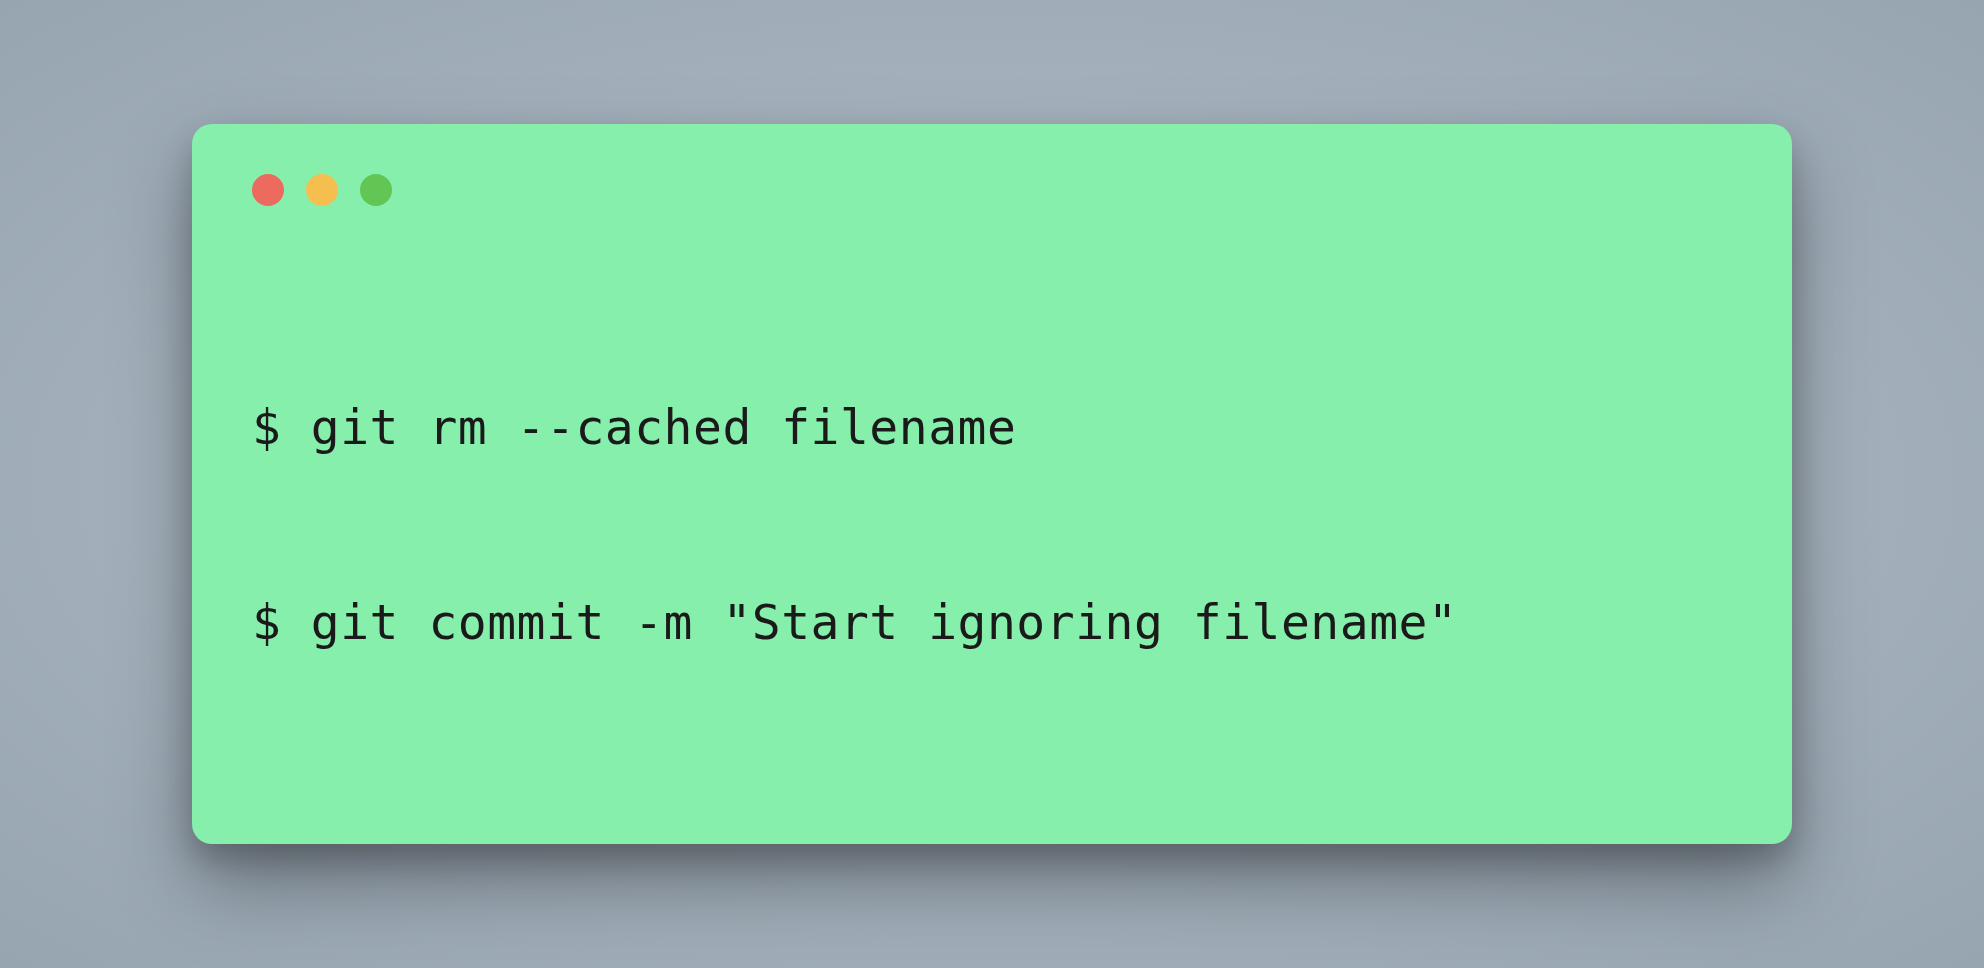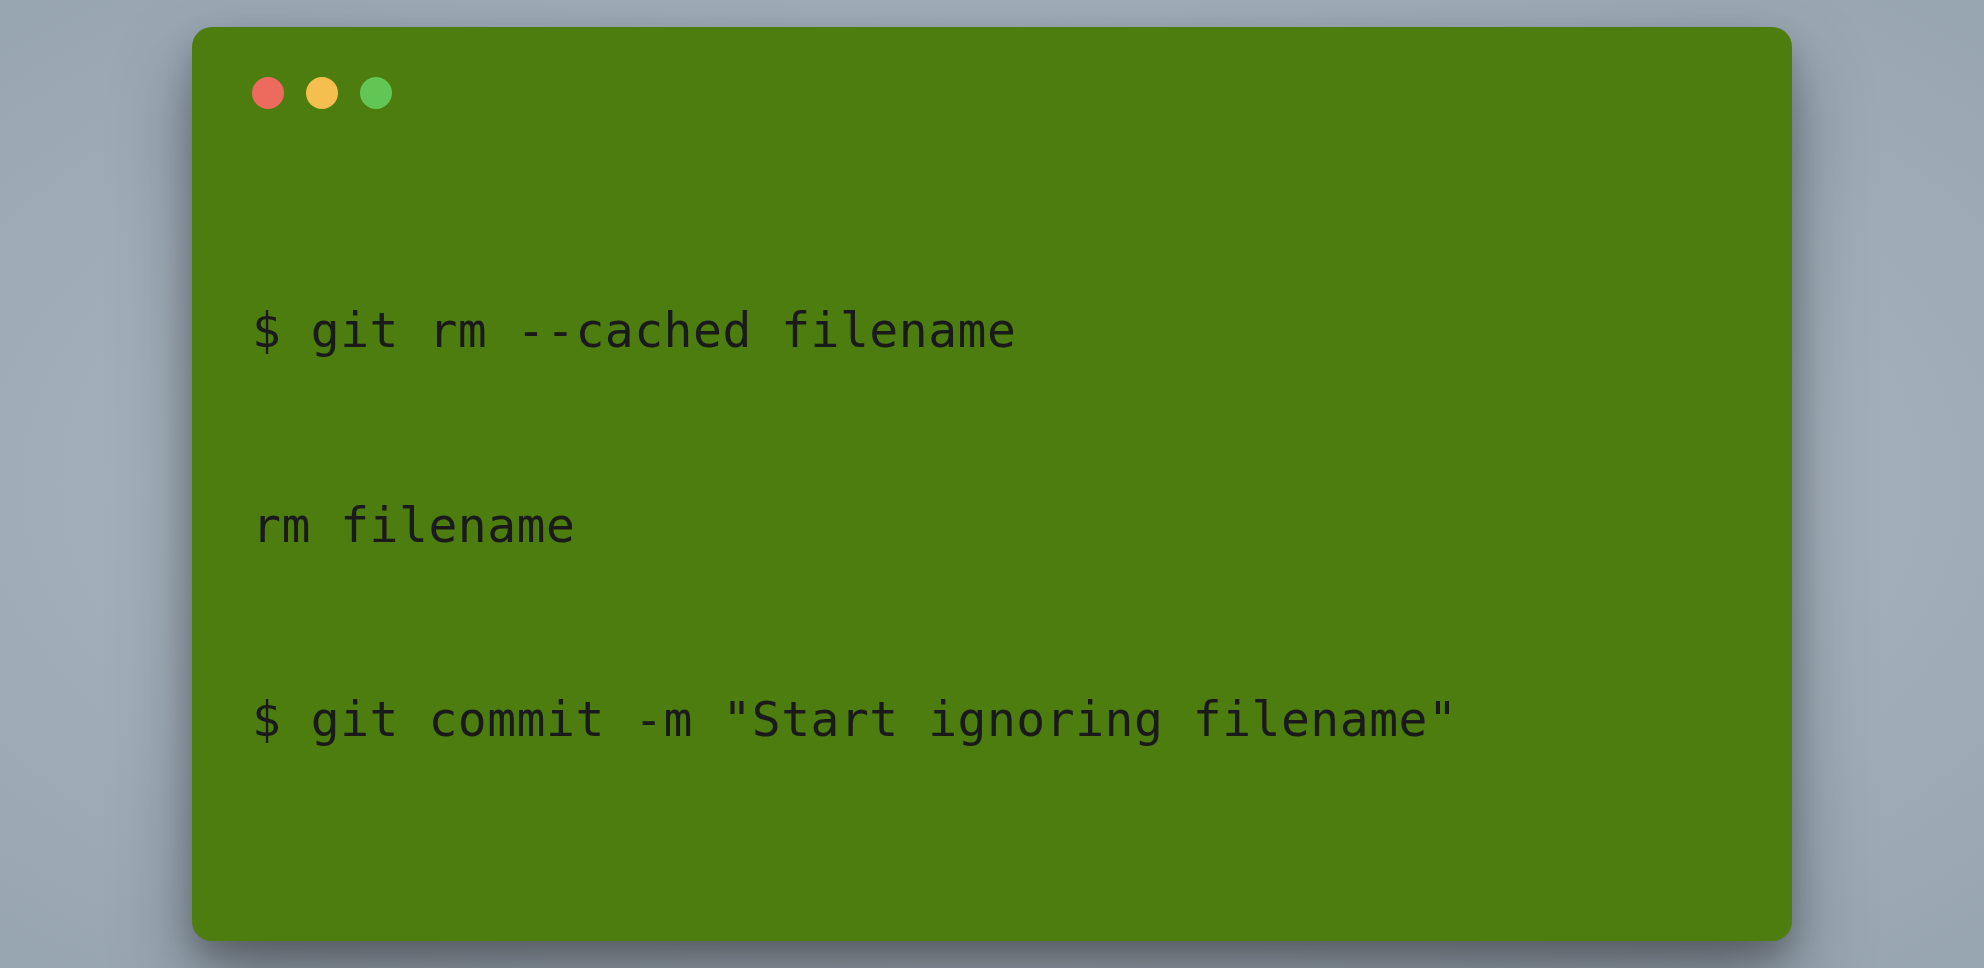--- a/index.html
+++ b/index.html
@@ -13,21 +13,21 @@
       height: 968px;
       background: radial-gradient(ellipse at center, #b5c0ca 0%, #97a5b1 100%);
       display: flex;
       align-items: center;
       justify-content: center;
       font-family: "SF Mono", "Menlo", "Monaco", "Consolas", monospace;
     }
 
     .terminal-window {
       width: 1600px;
-      background: #4d7c0f;
+      background: #86efac;
       border-radius: 20px;
       box-shadow: 0 40px 80px rgba(0, 0, 0, 0.35), 0 15px 30px rgba(0, 0, 0, 0.2);
       padding: 50px 60px 60px 60px;
     }
 
     .title-bar {
       display: flex;
       gap: 22px;
       margin-bottom: 60px;
     }
@@ -67,16 +67,15 @@
 <body>
 
 <div class="terminal-window">
   <div class="title-bar">
     <div class="traffic-light red"></div>
     <div class="traffic-light yellow"></div>
     <div class="traffic-light green"></div>
   </div>
   <div class="terminal-content">
     <span class="terminal-line">$ git rm --cached filename</span>
-    <span class="terminal-line">rm filename</span>
     <span class="terminal-line">$ git commit -m "Start ignoring filename"</span>
   </div>
 </div>
 
 </body></html>

